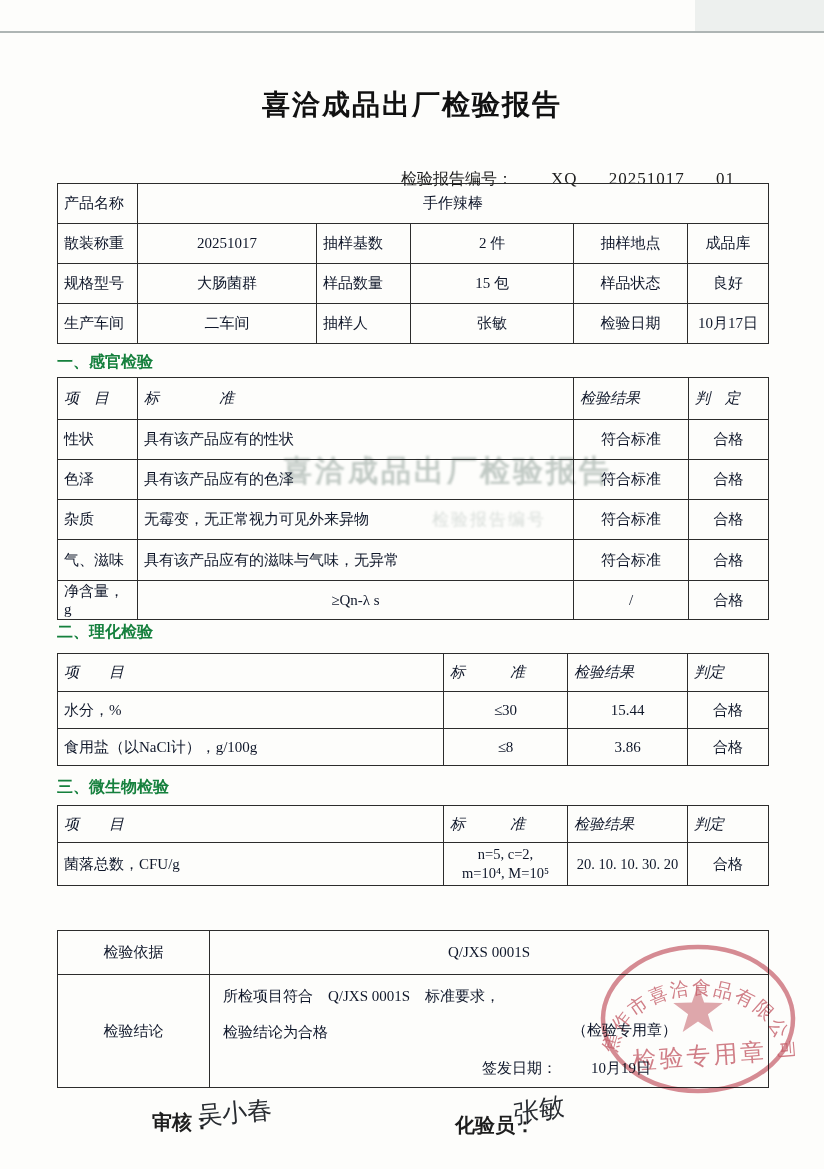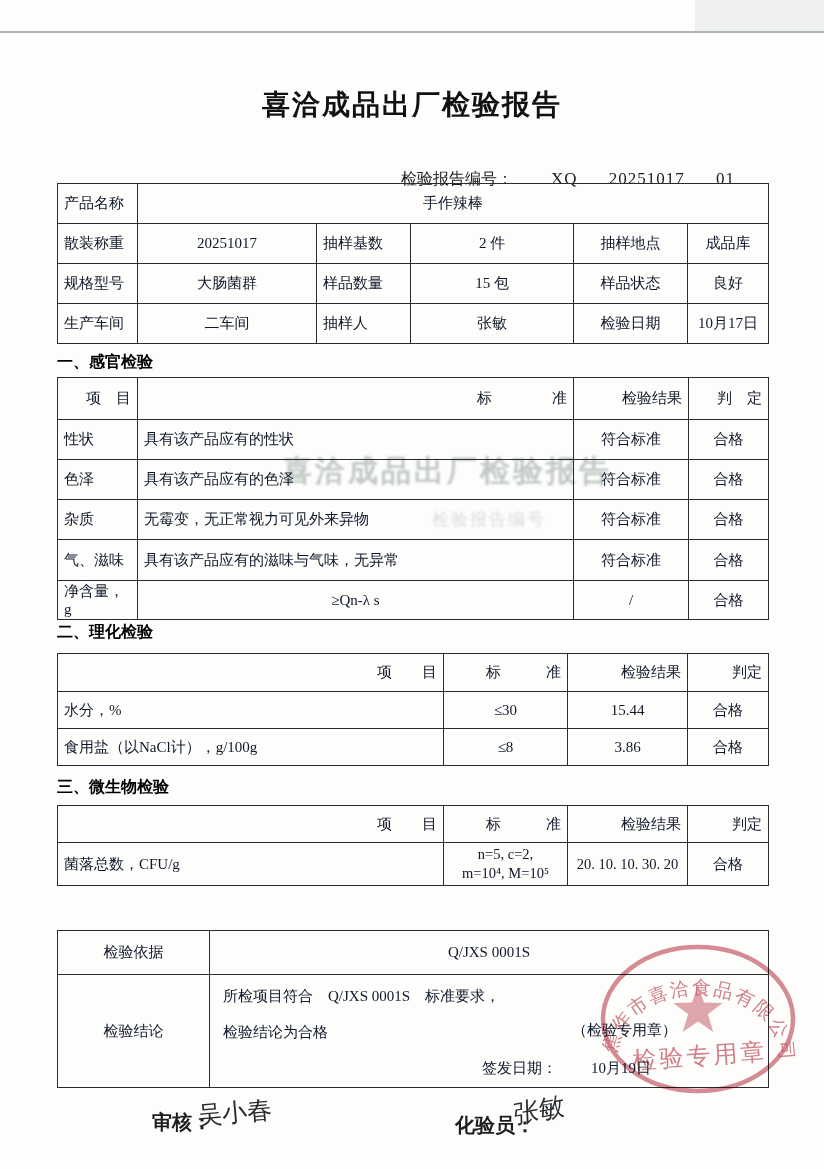--- a/index.html
+++ b/index.html
@@ -20,27 +20,27 @@
   .repno{position:absolute;top:151px;left:385px;font-size:16px;white-space:pre;}
   .repno .lab{font-family:"Liberation Sans","DejaVu Sans",sans-serif;}
   .repno .val{margin-left:38px;font-size:17px;word-spacing:26px;letter-spacing:1px;}
   
   table.tbl{position:absolute;border-collapse:collapse;table-layout:fixed;width:711px;left:57px;
             font-size:15px;color:#0f172a;}
   table.tbl td{border:1.6px solid #2c2c2c;padding:0 6px;overflow:hidden;}
   .ctr{text-align:center;}
   .std{padding-left:10px;}
   .sechead{position:absolute;left:57px;margin:0;font-family:"Liberation Sans","DejaVu Sans",sans-serif;
-           font-weight:bold;font-size:16px;color:#000000;}
+           font-weight:bold;font-size:16px;color:#15803d;}
   .t-info{top:183px;}   .t-info td{height:39px;}
   .t-sens{top:377px;}
   .t-phys{top:653px;}
   .t-micro{top:805px;}
   .t-concl{top:930px;}
-  .hdr td{text-align:right;}
+  .hdr td{text-align:left;font-style:italic;}
   .two-line{line-height:1.28;text-align:center;padding:3px 2px;font-size:14.5px;}
   .two-line span{display:block;}
   
   .concl-cell{position:relative;padding:0;}
   .concl-cell .l1{position:absolute;left:13px;top:12px;white-space:pre;}
   .concl-cell .l2{position:absolute;left:13px;top:48px;}
   .concl-cell .sealnote{position:absolute;left:362px;top:46px;}
   .concl-cell .l3{position:absolute;left:272px;top:84px;}
   .concl-cell .l3 .date{margin-left:34px;}
   

